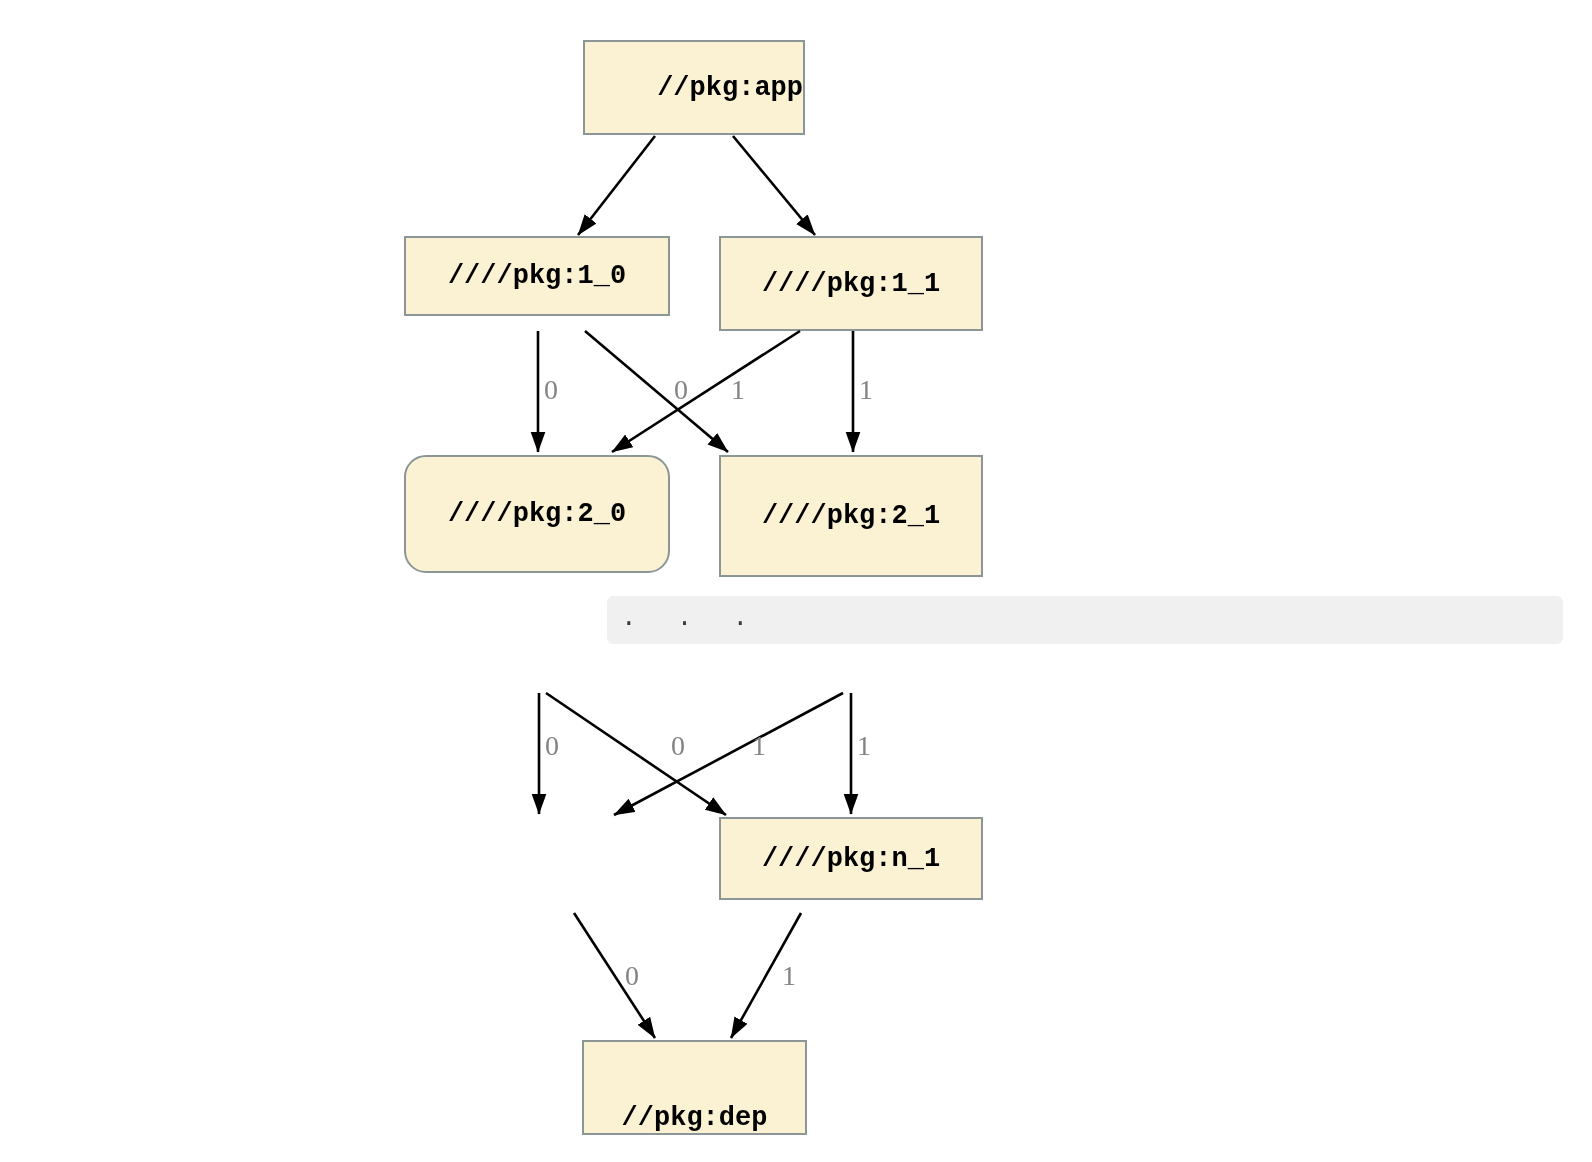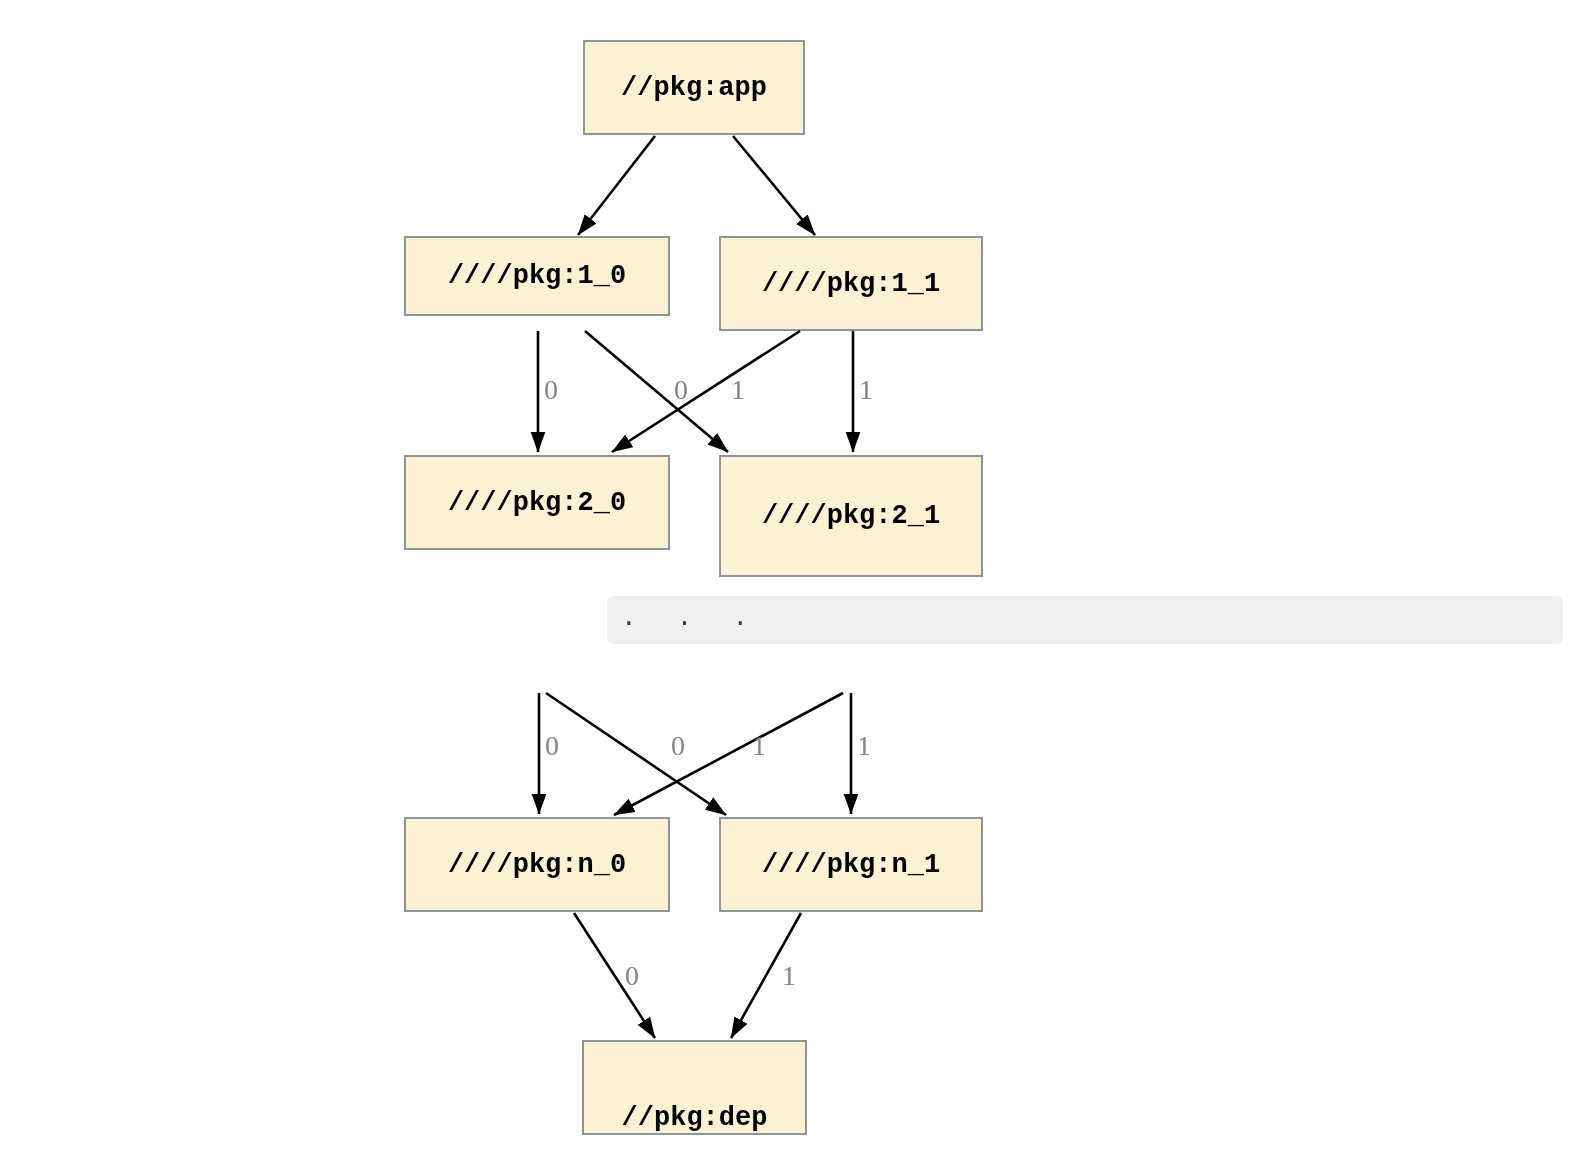--- a/index.html
+++ b/index.html
@@ -62,27 +62,27 @@
   .separator-text {
     font-family: "Liberation Mono", "DejaVu Sans Mono", monospace;
     font-size: 26px;
     color: #3a3a3a;
     letter-spacing: 3px;
     line-height: 44px;
     padding-left: 14px;
     white-space: pre;
   }
   
-  #node-app  { left: 583px; top: 40px;   width: 222px; height: 95px; }
+  #node-app  { left: 583px; top: 40px;   width: 222px; height: 95px; justify-content: flex-end; }
   #node-1-0  { left: 404px; top: 236px;  width: 266px; height: 80px; }
   #node-1-1  { left: 719px; top: 236px;  width: 264px; height: 95px; }
-  #node-2-0  { left: 404px; top: 455px;  width: 266px; height: 95px; }
+  #node-2-0  { left: 404px; top: 455px;  width: 266px; height: 118px; border-radius: 22px; }
   #node-2-1  { left: 719px; top: 455px;  width: 264px; height: 122px; }
   #node-n-0  { left: 404px; top: 817px;  width: 266px; height: 95px; }
-  #node-n-1  { left: 719px; top: 817px;  width: 264px; height: 95px; }
+  #node-n-1  { left: 719px; top: 817px;  width: 264px; height: 83px; }
   #node-dep  { left: 582px; top: 1040px; width: 225px; height: 95px; align-items: flex-end; }
 </style>
 </head>
 <body>
 
 <div id="canvas">
 
   <div class="node" id="node-app">
     <span class="node-label">//pkg:app</span>
   </div>
@@ -90,23 +90,20 @@
     <span class="node-label">////pkg:1_0</span>
   </div>
   <div class="node" id="node-1-1">
     <span class="node-label">////pkg:1_1</span>
   </div>
   <div class="node" id="node-2-0">
     <span class="node-label">////pkg:2_0</span>
   </div>
   <div class="node" id="node-2-1">
     <span class="node-label">////pkg:2_1</span>
-  </div>
-  <div class="node" id="node-n-0">
-    <span class="node-label">////pkg:n_0</span>
   </div>
   <div class="node" id="node-n-1">
     <span class="node-label">////pkg:n_1</span>
   </div>
   <div class="node" id="node-dep">
     <span class="node-label">//pkg:dep</span>
   </div>
 
   <div class="separator-band">
     <div class="separator-text">.  .  .</div>

